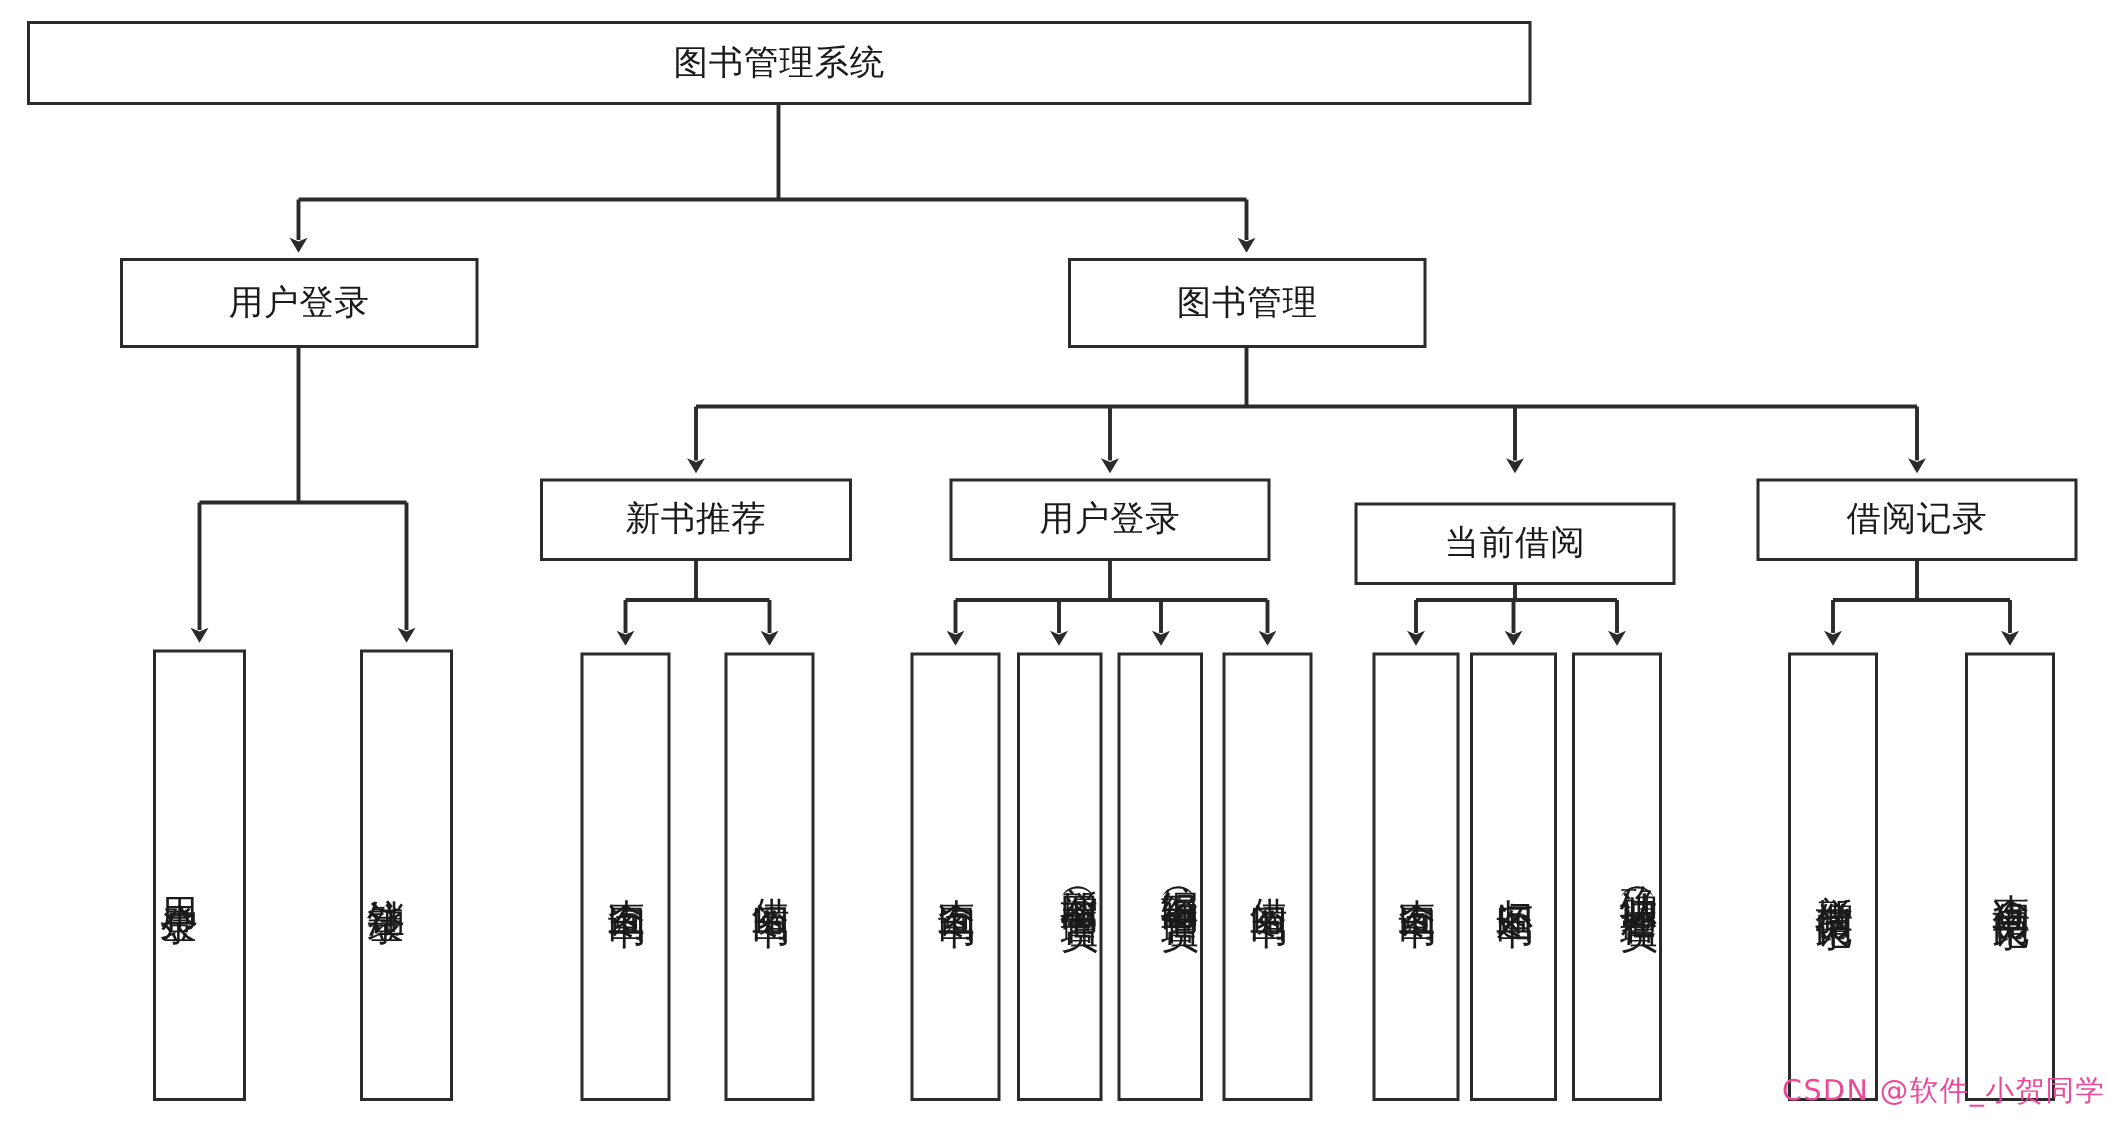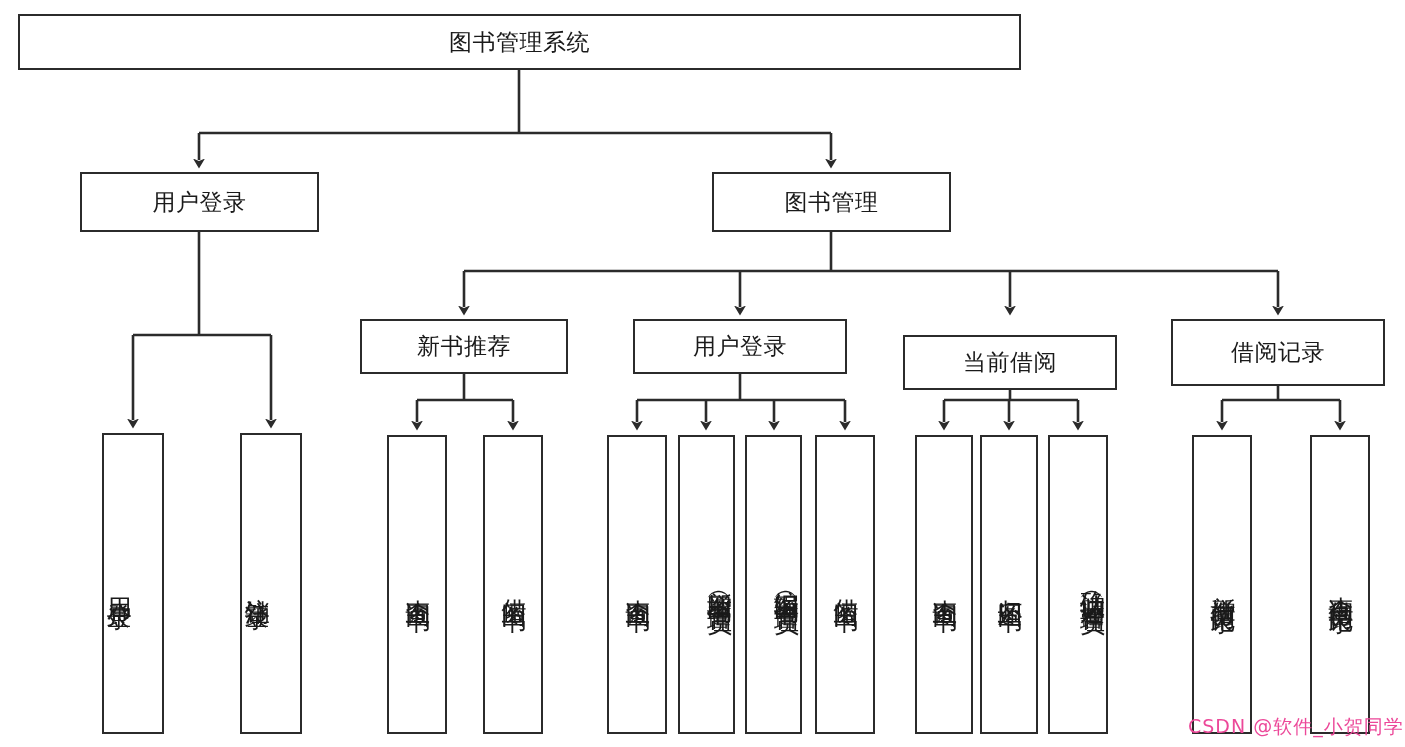--- a/index.html
+++ b/index.html
@@ -135,21 +135,21 @@
   <div class="node horiz" style="left:80px; top:172px; width:239px; height:60px;">用户登录</div>
 
   <div class="node horiz" style="left:360px; top:319px; width:208px; height:55px;">新书推荐</div>
 
   <div class="node horiz" style="left:712px; top:172px; width:239px; height:60px;">图书管理</div>
 
   <div class="node horiz" style="left:633px; top:319px; width:214px; height:55px;">用户登录</div>
 
   <div class="node horiz" style="left:903px; top:319px; width:214px; height:55px;margin-top:16px;">当前借阅</div>
 
-  <div class="node horiz" style="left:1171px; top:319px; width:214px; height:67px;">借阅记录</div>
+  <div class="node horiz" style="left:1171px; top:319px; width:214px; height:55px;">借阅记录</div>
 
   <div class="node vert align-bottom" style="left:102px; top:433px; width:62px; height:301px;">用户登录</div>
 
   <div class="node vert align-bottom" style="left:240px; top:433px; width:62px; height:301px;">注销登录</div>
 
   <div class="node vert align-center" style="left:387px; top:435px; width:60px; height:299px;">查询图书</div>
 
   <div class="node vert align-center" style="left:483px; top:435px; width:60px; height:299px;">借阅图书</div>
 
   <div class="node vert align-center" style="left:607px; top:435px; width:60px; height:299px;">查询图书</div>

